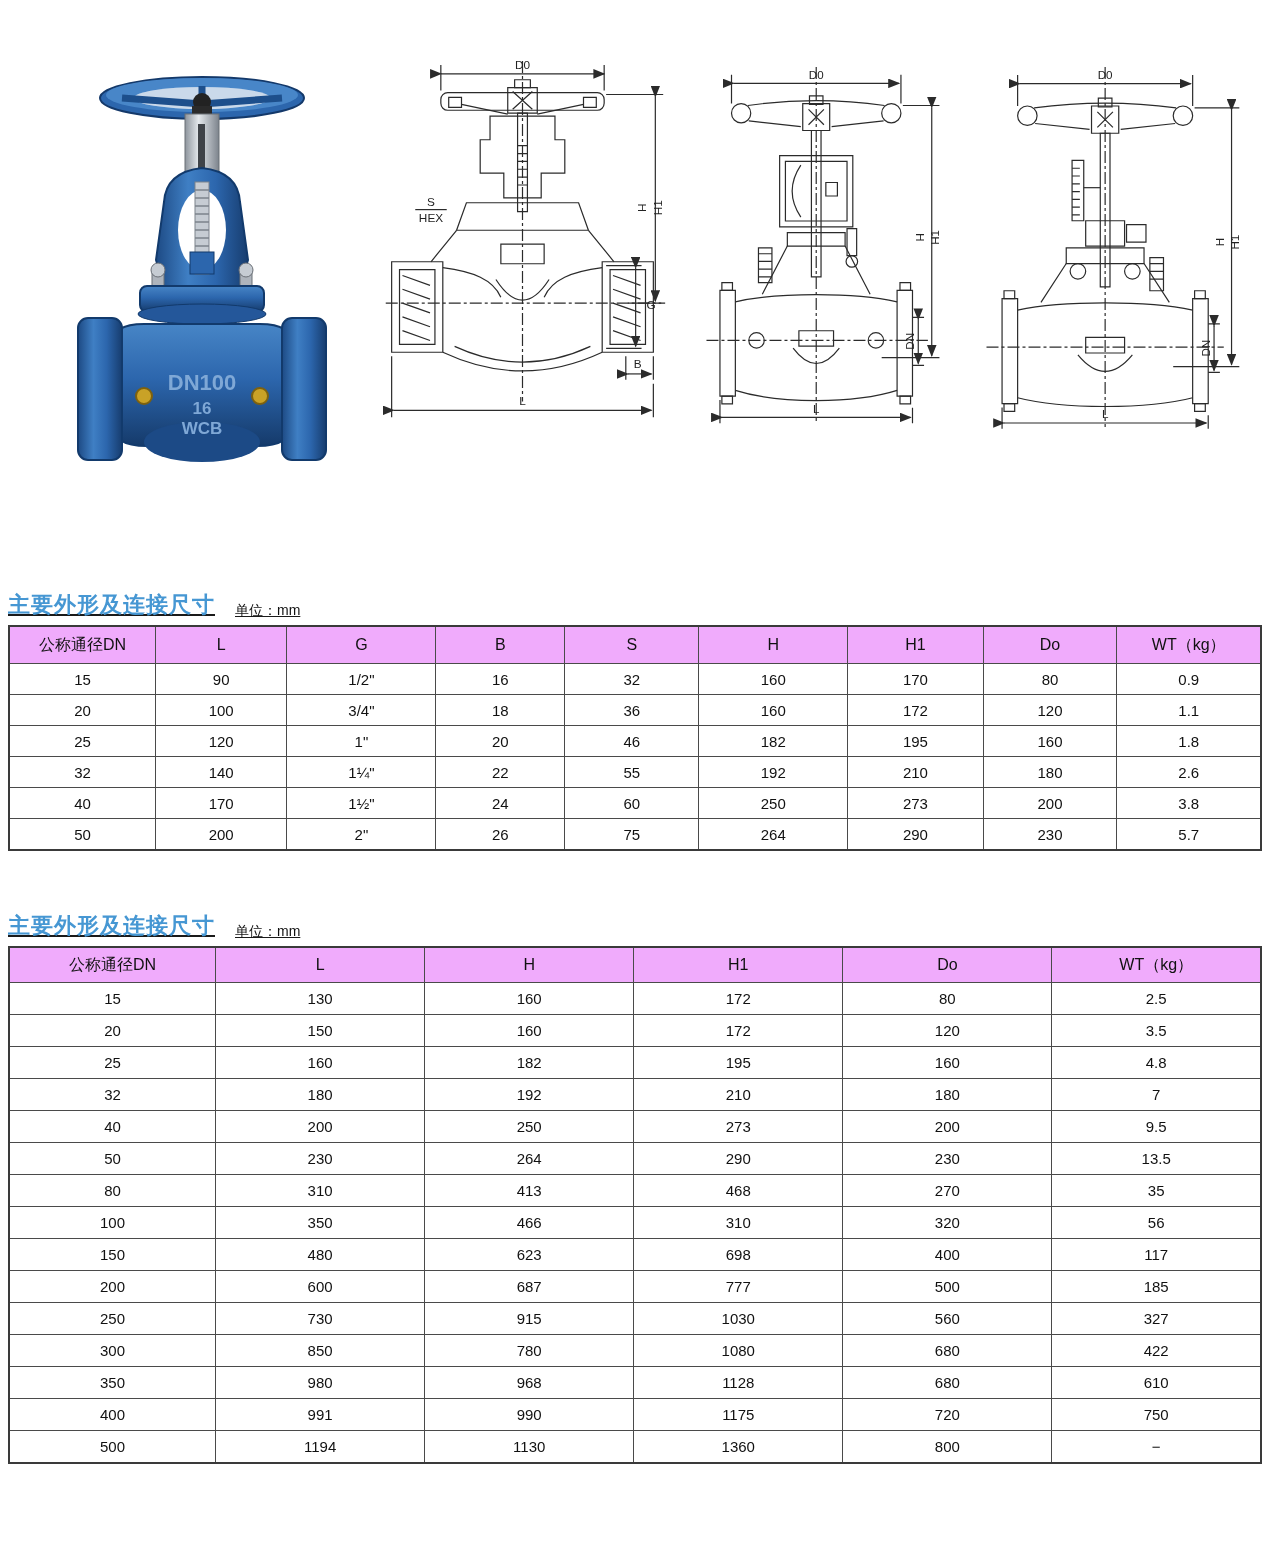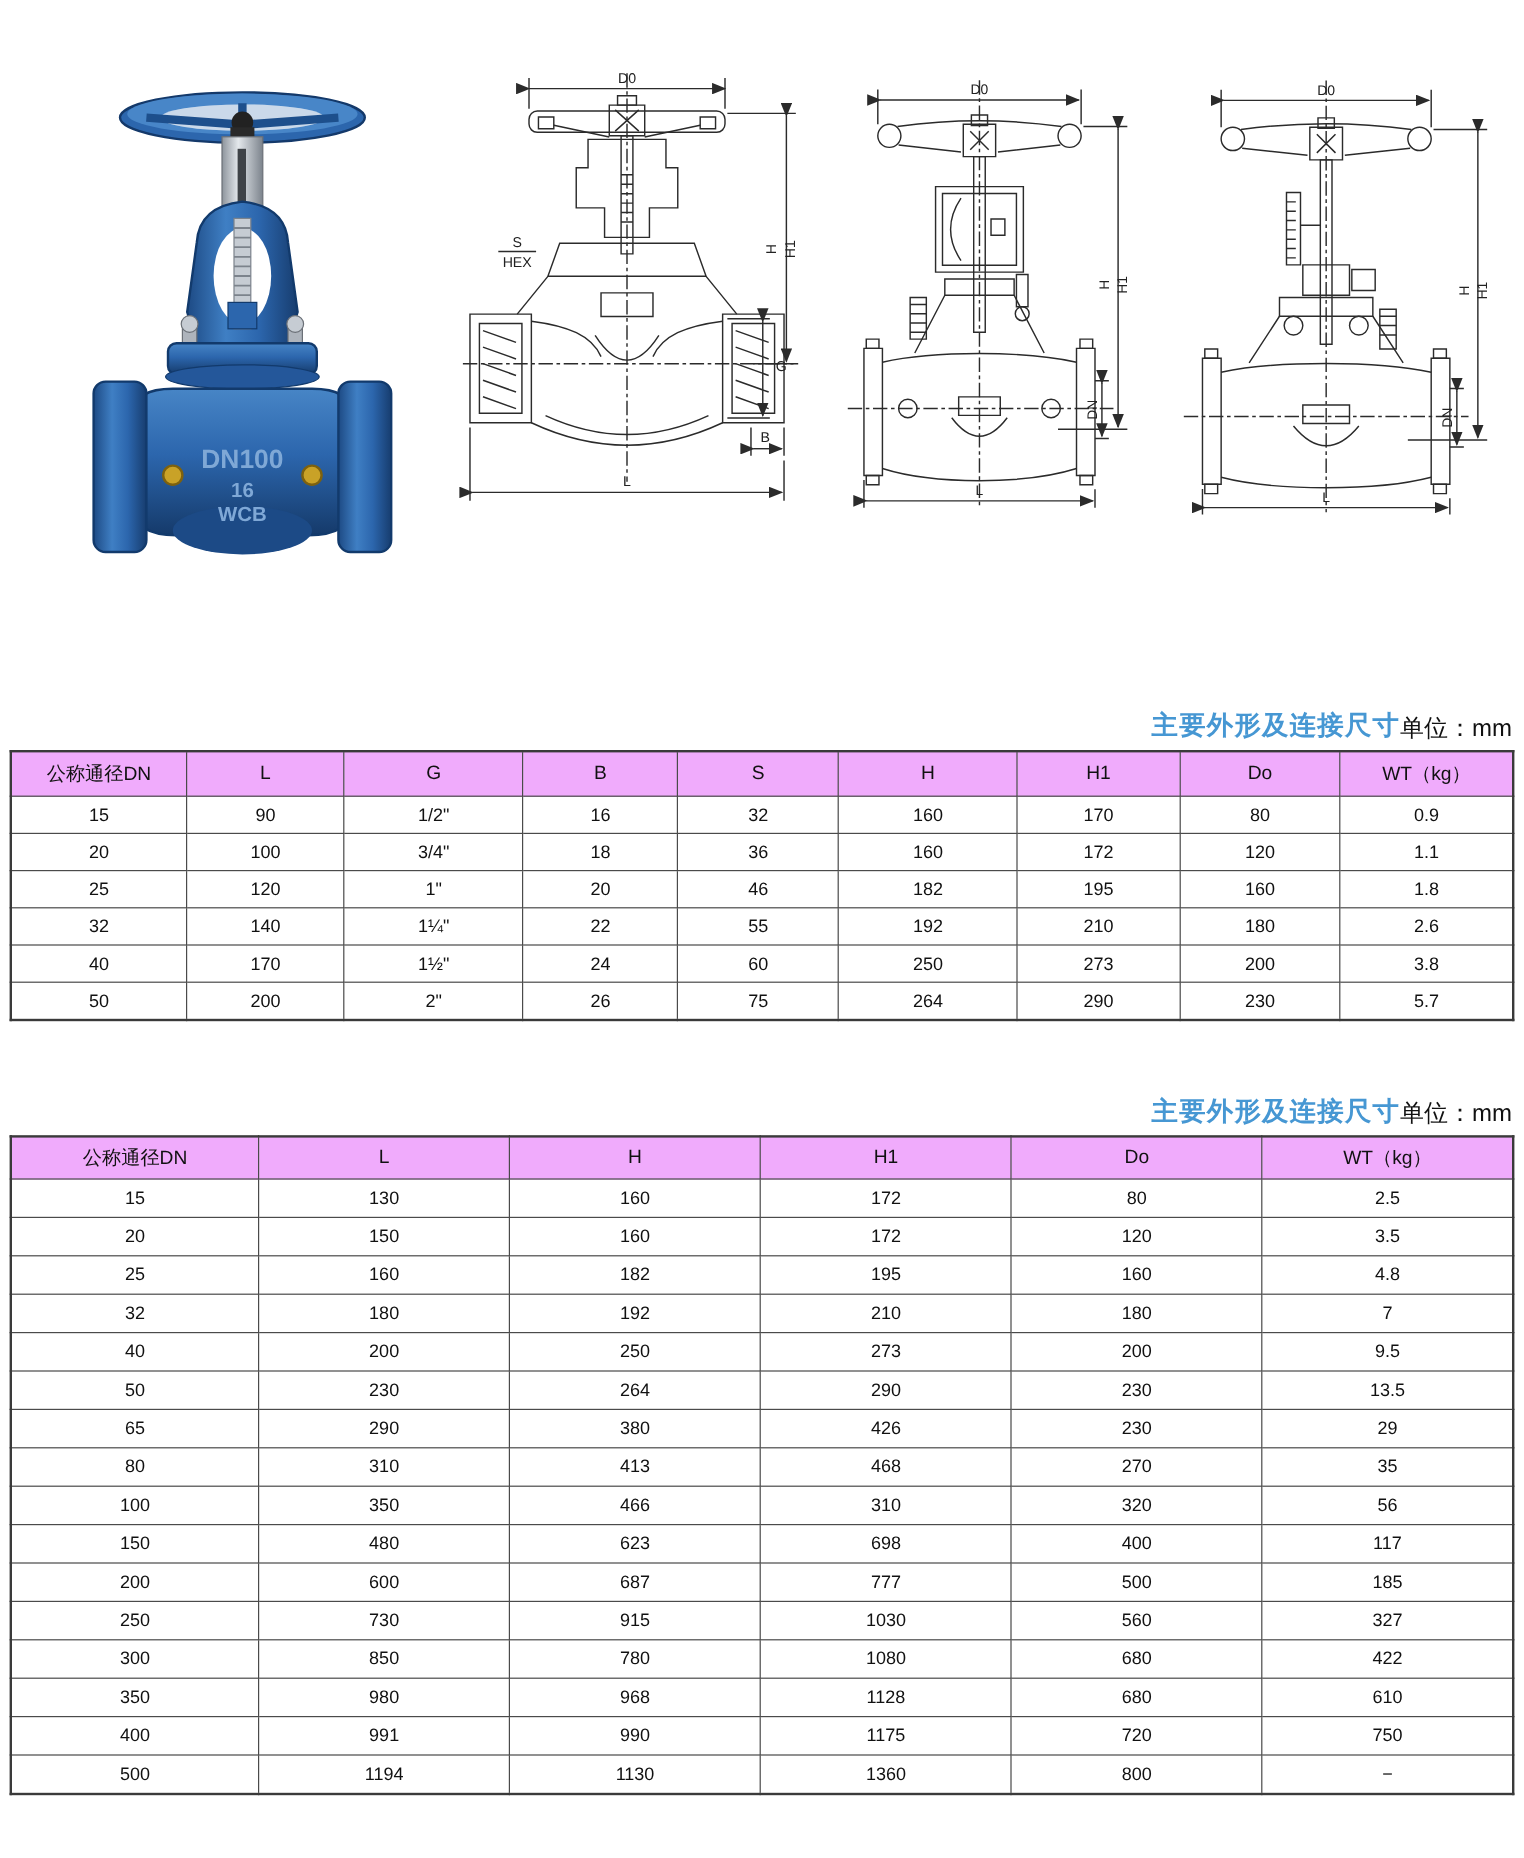--- a/index.html
+++ b/index.html
@@ -5,23 +5,23 @@
   html,body{margin:0;padding:0;background:#fff;}
   body{width:1270px;height:1548px;font-family:"Liberation Sans","DejaVu Sans",sans-serif;color:#1a1a1a;overflow:hidden;}
   .top-section{display:flex;align-items:flex-start;gap:18px;padding:52px 16px 0 52px;height:508px;box-sizing:border-box;}
   .drawing{flex:0 0 auto;}
   svg text{font-family:"Liberation Sans","DejaVu Sans",sans-serif;}
   .dwg text{font-size:12px;fill:#222;}
   .dwg path,.dwg rect,.dwg line,.dwg circle,.dwg polyline,.dwg polygon,.dwg ellipse{vector-effect:non-scaling-stroke;}
   .section{padding:0 8px;}
   .section1{margin-top:82px;}
   .section2{margin-top:60px;}
-  .section-header{display:flex;justify-content:flex-end;align-items:flex-end;margin-bottom:5px;}
+  .section-header{display:flex;justify-content:flex-start;align-items:flex-end;margin-bottom:5px;text-decoration:underline;}
   .section-title{color:#4697d3;font-size:22px;font-weight:bold;letter-spacing:1px;}
-  .unit-label{font-size:20px;color:#111;padding-right:2px;}
+  .unit-label{font-size:14px;color:#111;padding-right:2px;margin-left:20px;}
   table{width:100%;border-collapse:collapse;table-layout:fixed;border:2px solid #3a3a3a;}
   th{background:#f0abfc;font-weight:normal;font-size:16px;height:34px;border:1px solid #4a4a4a;color:#111;}
   td{text-align:center;font-size:15px;border:1px solid #4a4a4a;color:#111;}
   #table1 td{height:28px;}
   #table2 th{height:32px;}
   #table2 td{height:29px;}
 </style>
 </head>
 <body>
 
@@ -467,28 +467,20 @@
         </tr>
         <tr>
           <td>50</td>
           <td>230</td>
           <td>264</td>
           <td>290</td>
           <td>230</td>
           <td>13.5</td>
         </tr>
         <tr>
-          <td>65</td>
-          <td>290</td>
-          <td>380</td>
-          <td>426</td>
-          <td>230</td>
-          <td>29</td>
-        </tr>
-        <tr>
           <td>80</td>
           <td>310</td>
           <td>413</td>
           <td>468</td>
           <td>270</td>
           <td>35</td>
         </tr>
         <tr>
           <td>100</td>
           <td>350</td>

